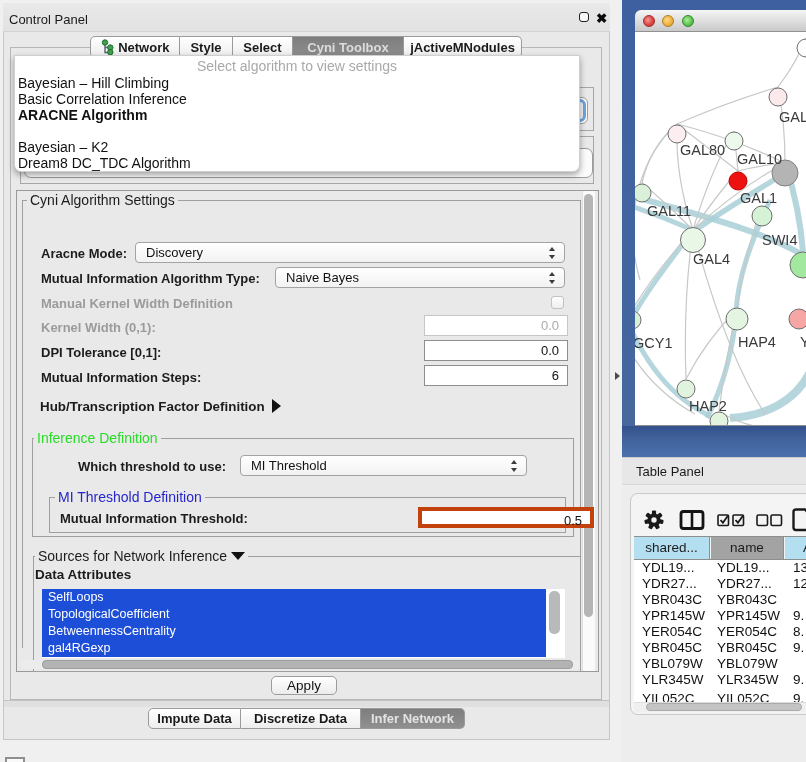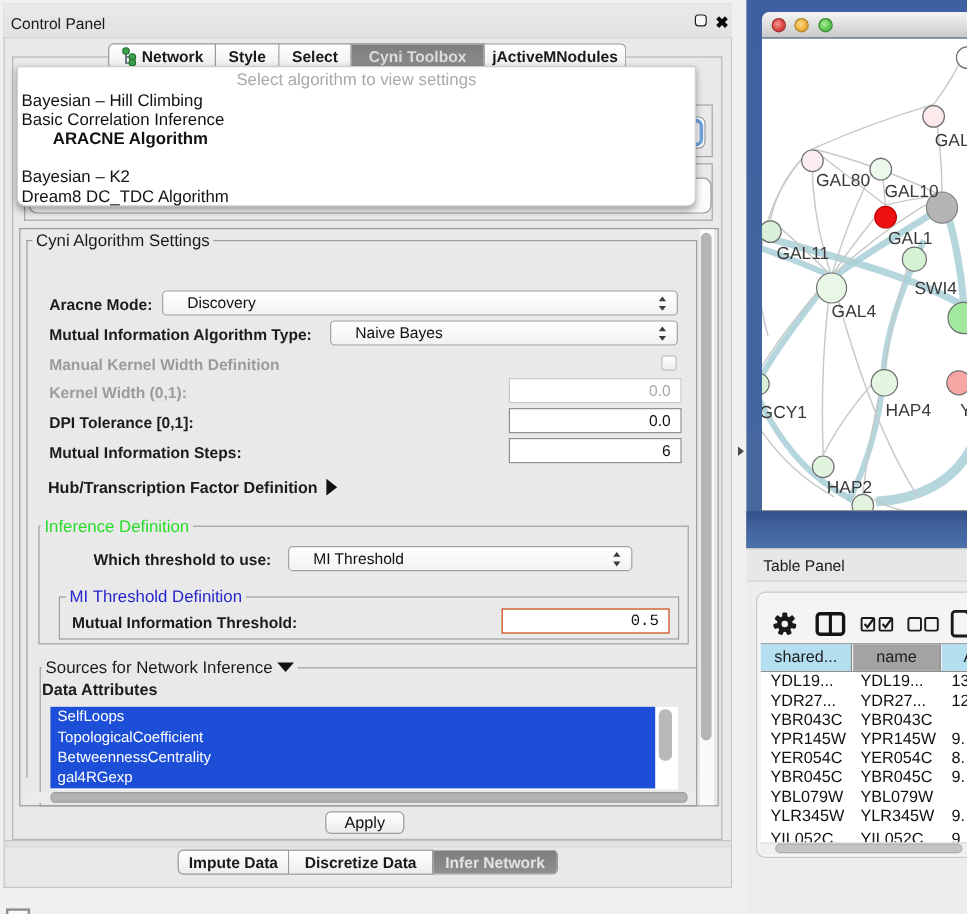--- a/index.html
+++ b/index.html
@@ -29,21 +29,21 @@
 #scrollpane { left:16px; top:190px; width:583px; height:482px; border:1px solid #999; background:#e9e9e9; }
 #vtrack { left:582px; top:191px; width:13px; height:480px; background:#fafafa; border-left:1px solid #e0e0e0; }
 #vthumb { left:584px; top:194px; width:9px; height:423px; background:#b5b5b5; border-radius:5px; }
 
 .gbox { position:absolute; border:1px solid #9f9f9f; }
 .glabel { position:absolute; top:-9px; font-size:14px; background:#e9e9e9; padding:0 3px; white-space:nowrap; }
 .blab { color:#2525cd; }
 .grlab { color:#28dc28; }
 .frm { position:absolute; font-size:13px; font-weight:bold; color:#1c1c1c; white-space:nowrap; }
 .frm.dis { color:#9b9b9b; }
-.combo { position:absolute; height:21px; border:1px solid #a3a3a3; border-radius:4px; background:linear-gradient(#ffffff,#f2f2f2); font-size:13px; color:#111; line-height:19px; padding-left:20px; }
+.combo { position:absolute; height:21px; border:1px solid #a3a3a3; border-radius:4px; background:linear-gradient(#ffffff,#f2f2f2); font-size:13px; color:#111; line-height:19px; padding-left:10px; }
 .stepper { position:absolute; right:8px; top:4px; width:7px; height:12px; }
 .stepper:before { content:""; position:absolute; left:0; top:0; border-left:3.5px solid transparent; border-right:3.5px solid transparent; border-bottom:4.5px solid #3a3a3a; }
 .stepper:after { content:""; position:absolute; left:0; bottom:0; border-left:3.5px solid transparent; border-right:3.5px solid transparent; border-top:4.5px solid #3a3a3a; }
 .tin { position:absolute; height:21px; background:#fff; font-size:13px; color:#111; text-align:right; padding-right:8px; line-height:19px; }
 
 #popup { left:14px; top:55px; width:566px; height:117px; background:#fff; border:1px solid #cfcfcf; border-radius:0 0 7px 7px; box-shadow:0 3px 6px rgba(0,0,0,0.35); }
 #popup .ph { position:absolute; left:0; width:100%; top:2px; text-align:center; color:#a9a9a9; font-size:14px; }
 #popup .it { position:absolute; left:3px; font-size:14px; color:#111; white-space:nowrap; }
 
 #dlist { left:42px; top:589px; width:523px; height:69px; background:#fff; }
@@ -135,21 +135,21 @@
 
   <div class="gbox" style="left:32px; top:438px; width:542px; height:99px;">
     <span class="glabel grlab" style="left:1px;">Inference Definition</span>
   </div>
   <div class="frm" style="left:78px; top:459px;">Which threshold to use:</div>
   <div class="combo" style="left:240px; top:455px; width:287px;">MI Threshold<span class="stepper"></span></div>
   <div class="gbox" style="left:49px; top:497px; width:517px; height:36px;">
     <span class="glabel blab" style="left:5px;">MI Threshold Definition</span>
   </div>
   <div class="frm" style="left:60px; top:511px;">Mutual Information Threshold:</div>
-  <div class="tin" style="left:418px; top:507px; width:140px; border:1px solid #c2410c;font-family:Liberation Mono, monospace;">0.5</div>
+  <div class="tin" style="left:418px; top:507px; width:176px; border:4px solid #c2410c;">0.5</div>
 
   <div class="gbox" style="left:33px; top:556px; width:548px; height:116px;">
     <span class="glabel" style="left:1px; color:#1c1c1c;">Sources for Network Inference <span style="display:inline-block; width:0; height:0; border-left:7px solid transparent; border-right:7px solid transparent; border-top:8px solid #111; vertical-align:1px;"></span></span>
   </div>
   <div class="frm" style="left:35px; top:567px; font-size:13.5px;">Data Attributes</div>
   <div class="abs" id="dlist"></div>
   <div class="abs" id="dblue">
     <div style="top:1px;">SelfLoops</div>
     <div style="top:18px;">TopologicalCoefficient</div>
     <div style="top:35px;">BetweennessCentrality</div>
@@ -165,21 +165,21 @@
   <div class="bseg first" style="left:148px; width:93px;">Impute Data</div>
   <div class="bseg" style="left:241px; width:120px;">Discretize Data</div>
   <div class="bseg sel last" style="left:361px; width:104px;">Infer Network</div>
 
   <div class="abs" id="tinyicon"></div>
 
   <div class="abs" id="popup">
     <div class="ph">Select algorithm to view settings</div>
     <div class="it" style="top:19px;">Bayesian – Hill Climbing</div>
     <div class="it" style="top:35px;">Basic Correlation Inference</div>
-    <div class="it" style="top:51px; font-weight:bold;margin-left:26px;">ARACNE Algorithm</div>
+    <div class="it" style="top:51px; font-weight:bold;">ARACNE Algorithm</div>
     <div class="it" style="top:83px;">Bayesian – K2</div>
     <div class="it" style="top:99px;">Dream8 DC_TDC Algorithm</div>
   </div>
 
   <div class="abs" style="left:615px; top:372px; width:0; height:0; border-top:4px solid transparent; border-bottom:4px solid transparent; border-left:5px solid #4a4a4a;"></div>
   <div class="abs" id="bluezone"></div>
   <div class="abs" id="netbelow"></div>
   <div class="abs" id="netwin">
     <div class="abs" id="nettitle">
       <div class="tl" style="left:8px; background:radial-gradient(circle at 4px 4px,#f09a93,#df4744 55%,#b2322f); border:0.5px solid #9e2c2a;"></div>

